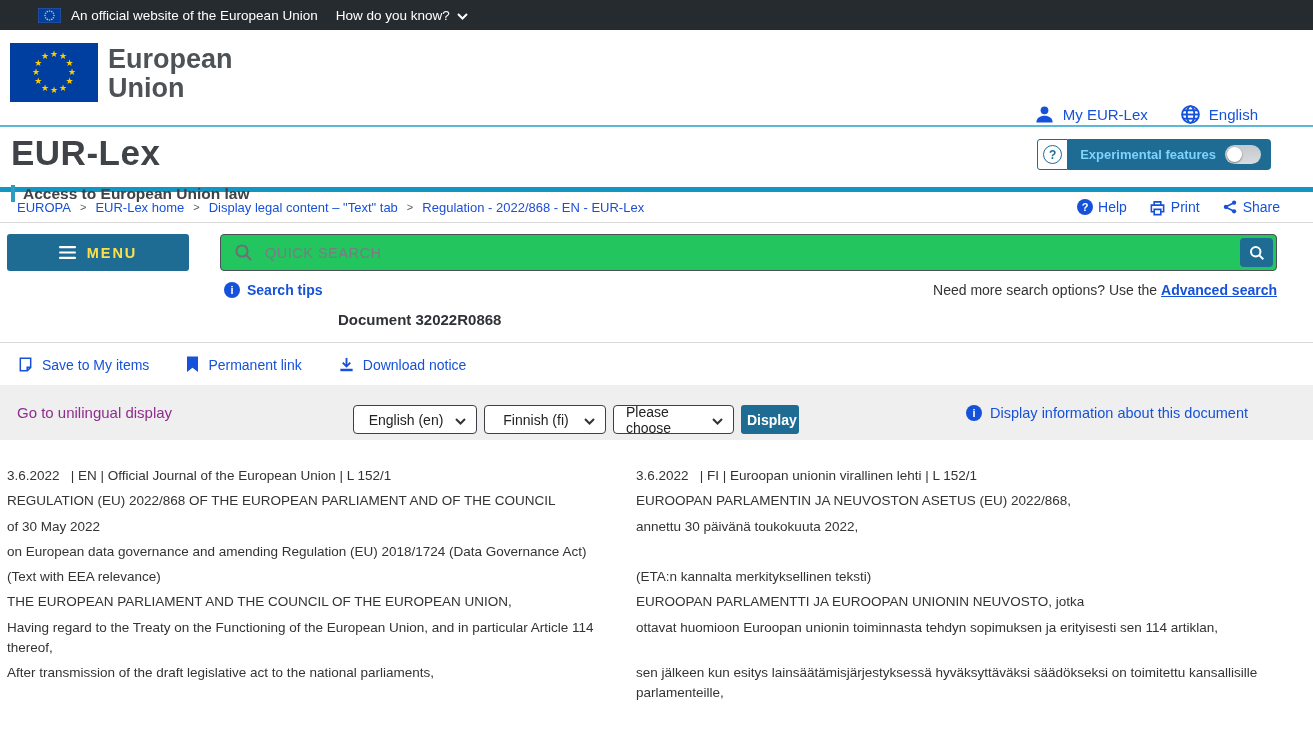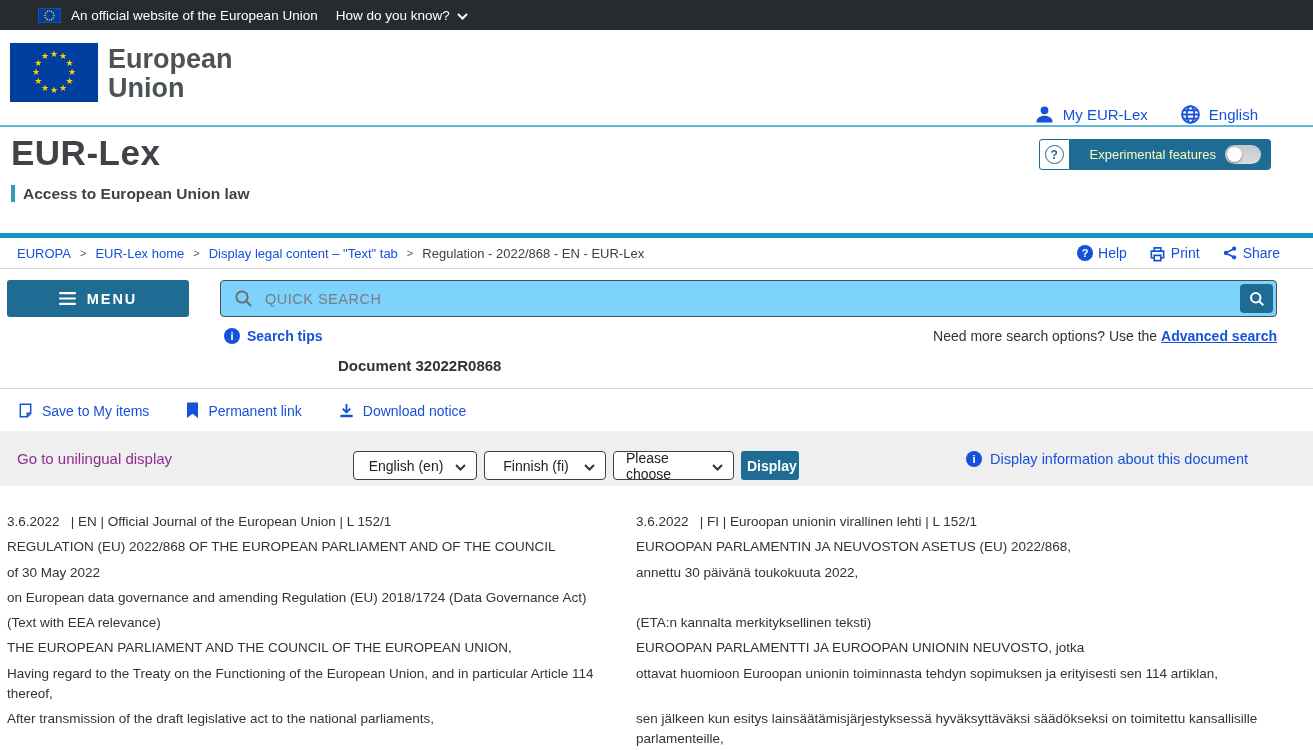--- a/index.html
+++ b/index.html
@@ -26,45 +26,45 @@
   .chev-w{margin-left:7px;margin-top:2px;}
 
   
   .header{height:97px;position:relative;border-bottom:2px solid #5cb8d6;background:#fff;}
   .logo-flag{position:absolute;left:10px;top:13px;}
   .logo-text{position:absolute;left:108px;top:15px;font-size:27px;font-weight:bold;color:#4d5256;line-height:1.08;}
   .hdr-right{position:absolute;right:55px;top:74px;display:flex;align-items:center;gap:32px;}
   .hdr-link{display:inline-flex;align-items:center;gap:8px;color:var(--blue);font-size:15px;cursor:pointer;}
 
   
-  .eurlex{height:106px;position:relative;}
+  .eurlex{height:60px;position:relative;}
   .eurlex-title{position:absolute;left:11px;top:6px;font-size:35px;font-weight:bold;color:var(--hdr);letter-spacing:.5px;}
   .tagline{position:absolute;left:11px;top:58px;font-size:15.5px;font-weight:bold;color:var(--hdr);border-left:4px solid #2d9cc0;padding-left:8px;line-height:1.1;}
   .exp-widget{position:absolute;right:42px;top:12px;display:flex;align-items:stretch;}
   .exp-q{width:31px;height:31px;border:1px solid var(--teal);border-radius:3px 0 0 3px;background:#fff;display:flex;align-items:center;justify-content:center;}
   .exp-q-circle{width:19px;height:19px;border:1.6px solid var(--teal);border-radius:50%;color:var(--teal);font-size:12px;font-weight:bold;display:flex;align-items:center;justify-content:center;}
-  .exp-pill{height:31px;background:var(--teal);border-radius:0 4px 4px 0;display:flex;align-items:center;gap:9px;padding:0 10px 0 20px;color:#fef9c3;font-size:13px;}
+  .exp-pill{height:31px;background:var(--teal);border-radius:0 4px 4px 0;display:flex;align-items:center;gap:9px;padding:0 10px 0 12px;color:#7dd3fc;font-size:13px;font-weight:bold;}
   .toggle{width:36px;height:19px;border-radius:10px;background:linear-gradient(#c3c8cc,#dadcdf);position:relative;cursor:pointer;}
   .toggle .knob{position:absolute;left:2px;top:2px;width:15px;height:15px;border-radius:50%;background:#fff;box-shadow:0 1px 2px rgba(0,0,0,.45);}
 
   .teal-strip{height:5px;background:var(--teal-bar);}
 
   
   .crumb-row{height:31px;display:flex;align-items:center;justify-content:space-between;padding:0 33px 0 17px;border-bottom:1px solid #d9d9d9;font-size:13px;}
   .crumbs{display:flex;align-items:center;gap:9px;}
   .crumbs a{color:var(--blue);cursor:pointer;}
   .crumb-sep{color:#4d5f6e;font-size:11px;}
-  .crumb-cur{color:#404040;}
+  .crumb-cur{color:#1d4ed8;}
   .utils{display:flex;align-items:center;gap:22px;}
   .util{display:inline-flex;align-items:center;gap:5px;color:var(--blue);font-size:14px;cursor:pointer;}
 
   
   .search-row{margin-top:11px;display:flex;align-items:center;padding-left:7px;}
-  .menu-btn{width:182px;height:37px;background:var(--teal);border:0;border-radius:3px;color:#ffffff;font-weight:bold;font-size:14.5px;letter-spacing:2px;display:flex;align-items:center;justify-content:center;gap:11px;cursor:pointer;font-family:inherit;}
-  .search-wrap{margin-left:31px;position:relative;width:1057px;height:37px;border:1px solid #4a5055;border-radius:4px;display:flex;align-items:center;background:#7dd3fc;}
+  .menu-btn{width:182px;height:37px;background:var(--teal);border:0;border-radius:3px;color:#fde047;font-weight:bold;font-size:14.5px;letter-spacing:2px;display:flex;align-items:center;justify-content:center;gap:11px;cursor:pointer;font-family:inherit;}
+  .search-wrap{margin-left:31px;position:relative;width:1057px;height:37px;border:1px solid #4a5055;border-radius:4px;display:flex;align-items:center;background:#22c55e;}
   .search-wrap .mag{margin:0 10px 0 13px;}
   .search-input{border:0;outline:none;flex:1;font-size:14.5px;letter-spacing:.5px;color:#333;font-family:inherit;background:transparent;}
   .search-input::placeholder{color:#797d82;}
   .search-btn{position:absolute;right:3px;top:3px;width:33px;height:29px;background:var(--teal);border:0;border-radius:4px;display:flex;align-items:center;justify-content:center;cursor:pointer;}
   .tips-row{display:flex;justify-content:space-between;align-items:center;padding:11px 36px 0 224px;font-size:14px;}
   .tips-link{display:inline-flex;align-items:center;gap:7px;color:var(--blue);font-weight:bold;cursor:pointer;}
   .more-opts{color:#333;}
   .adv-link{color:var(--blue);font-weight:bold;text-decoration:underline;cursor:pointer;}
   .doc-id{margin:13px 0 0 338px;font-size:15px;font-weight:bold;color:#2f3237;}
   .hr{margin-top:14px;border-top:1px solid #d9d9d9;}

